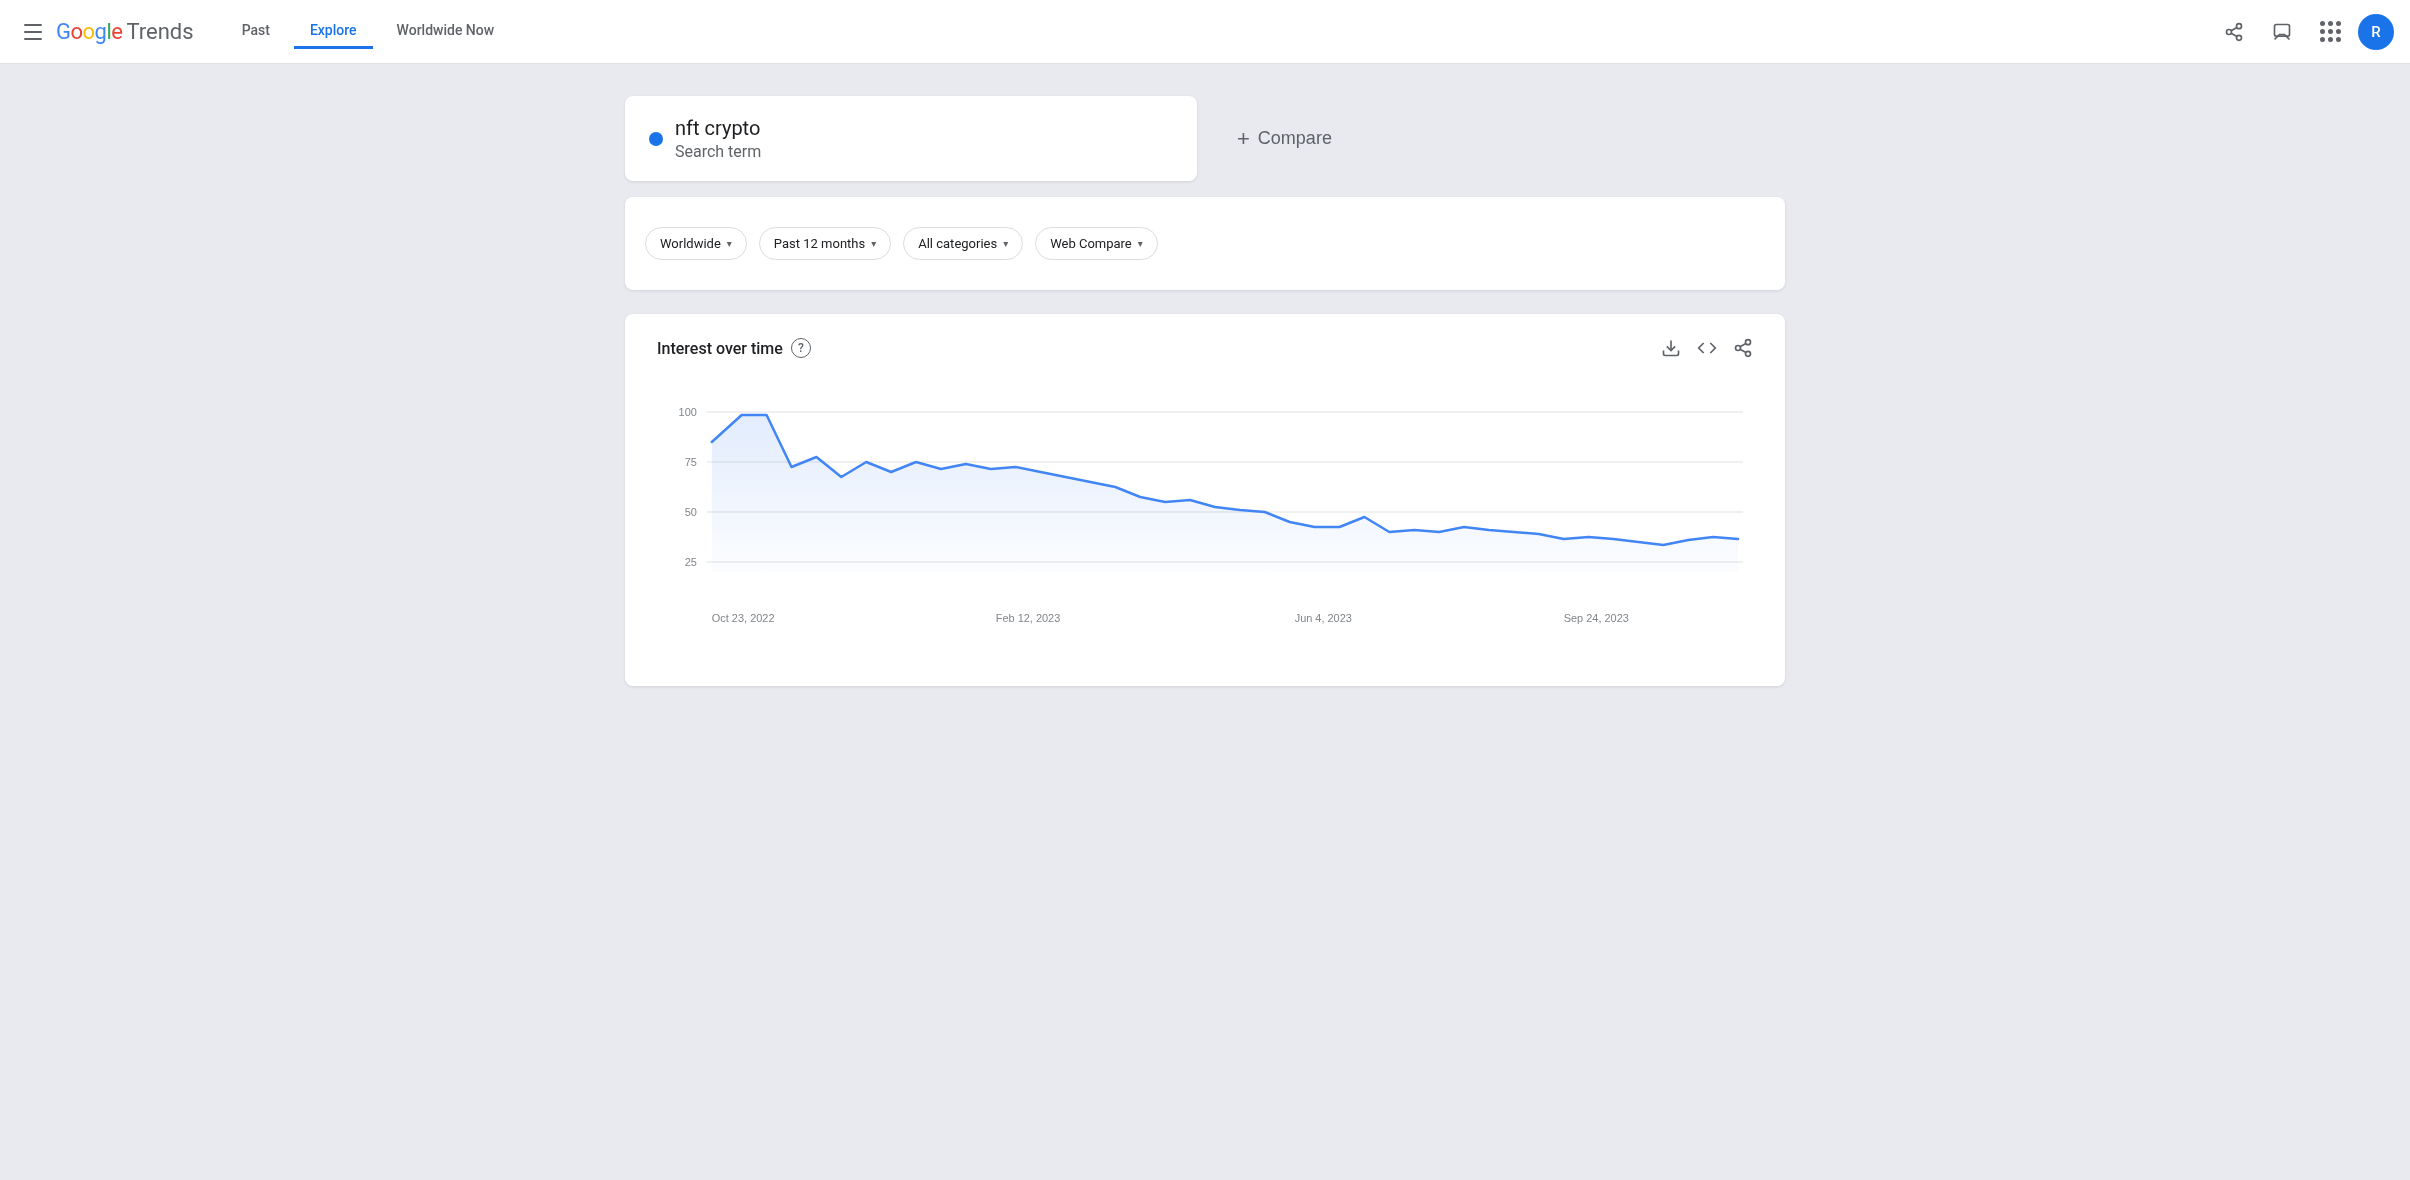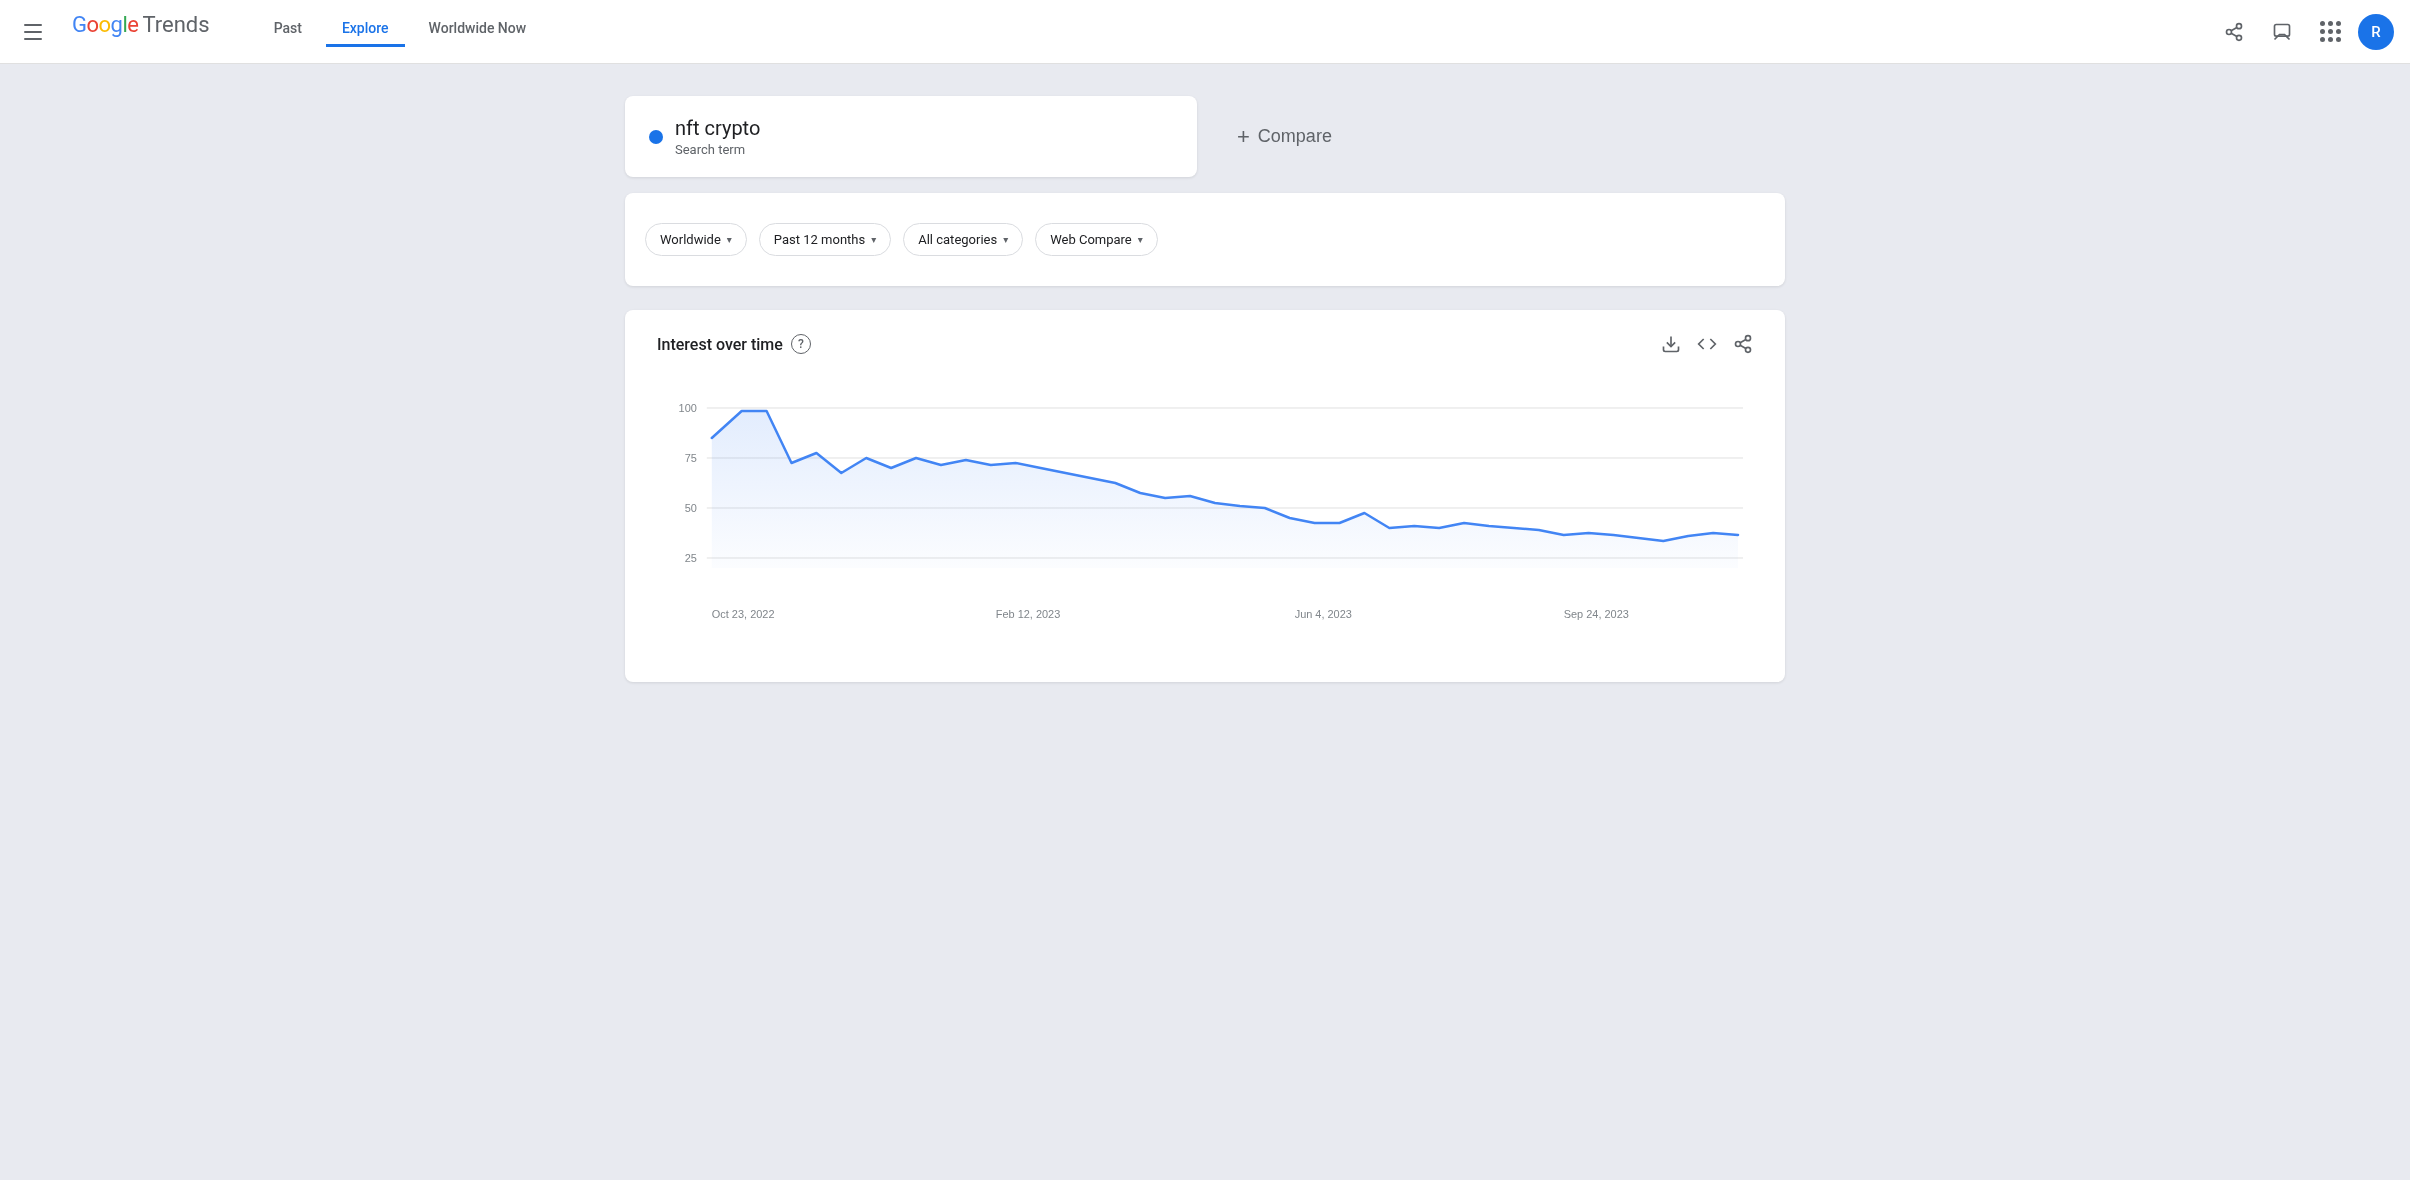--- a/index.html
+++ b/index.html
@@ -18,22 +18,21 @@
       height: 64px;
       display: flex;
       align-items: center;
       padding: 0 16px;
       position: sticky;
       top: 0;
       z-index: 100;
     }
     .header-left {
       display: flex;
-      align-items: flex-start;
-      gap: 16px;
+      align-items: center;
       flex: 1;
     }
     .hamburger-icon {
       width: 24px;
       height: 24px;
       cursor: pointer;
       display: flex;
       flex-direction: column;
       justify-content: center;
       gap: 5px;
@@ -159,21 +158,21 @@
       border-radius: 50%;
       background: #1a73e8;
       flex-shrink: 0;
     }
     .term-info .term-name {
       font-size: 20px;
       font-weight: 400;
       color: #202124;
     }
     .term-info .term-type {
-      font-size: 13px;
+      font-size: 16px;
       color: #5f6368;
       margin-top: 2px;
     }
     .compare-card {
       background: #e8eaf0;
       border-radius: 8px;
       padding: 20px 24px;
       display: flex;
       align-items: center;
       gap: 8px;

